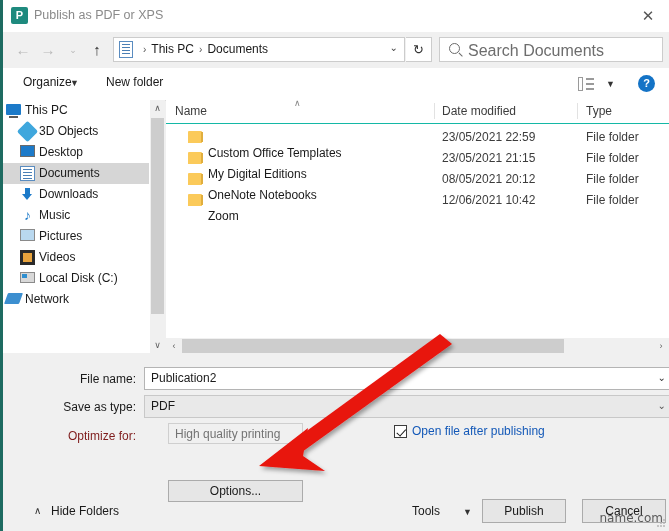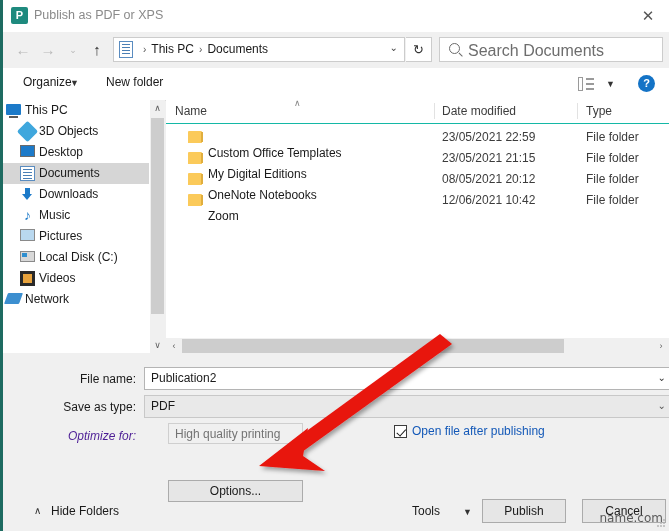--- a/index.html
+++ b/index.html
@@ -411,21 +411,21 @@
   }
   .form-label {
     position: absolute;
     font-size: 12px;
     color: #1a1a1a;
     text-align: right;
     white-space: nowrap;
   }
   #lbl-filename { left: 18px; top: 16px; width: 102px; }
   #lbl-savetype { left: 18px; top: 44px; width: 102px; }
-  #lbl-optimize { left: 18px; top: 73px; width: 102px; color: #4c1d95; font-style: italic; }
+  #lbl-optimize { left: 18px; top: 73px; width: 102px; color: #7f1d1d; }
 
   #filename-input {
     position: absolute;
     left: 128px; top: 11px;
     width: 530px; height: 23px;
     background: #ffffff;
     border: 1px solid #b4b4b4;
     box-sizing: border-box;
     padding-left: 44px;
   }
@@ -669,26 +669,26 @@
     </div>
     <div class="nav-item">
       <span class="ni-icon ic-music">♪</span>
       <span>Music</span>
     </div>
     <div class="nav-item">
       <span class="ni-icon ic-pic"></span>
       <span>Pictures</span>
     </div>
     <div class="nav-item">
+      <span class="ni-icon ic-video"></span>
+      <span>Videos</span>
+    </div>
+    <div class="nav-item">
       <span class="ni-icon ic-disk"></span>
       <span>Local Disk (C:)</span>
-    </div>
-    <div class="nav-item">
-      <span class="ni-icon ic-video"></span>
-      <span>Videos</span>
     </div>
     <div class="nav-item root">
       <span class="ni-icon ic-net"></span>
       <span>Network</span>
     </div>
   </div>
 
   <div id="navpane-scroll">
     <div class="sb-arrow sb-up">∧</div>
     <div class="sb-thumb"></div>

